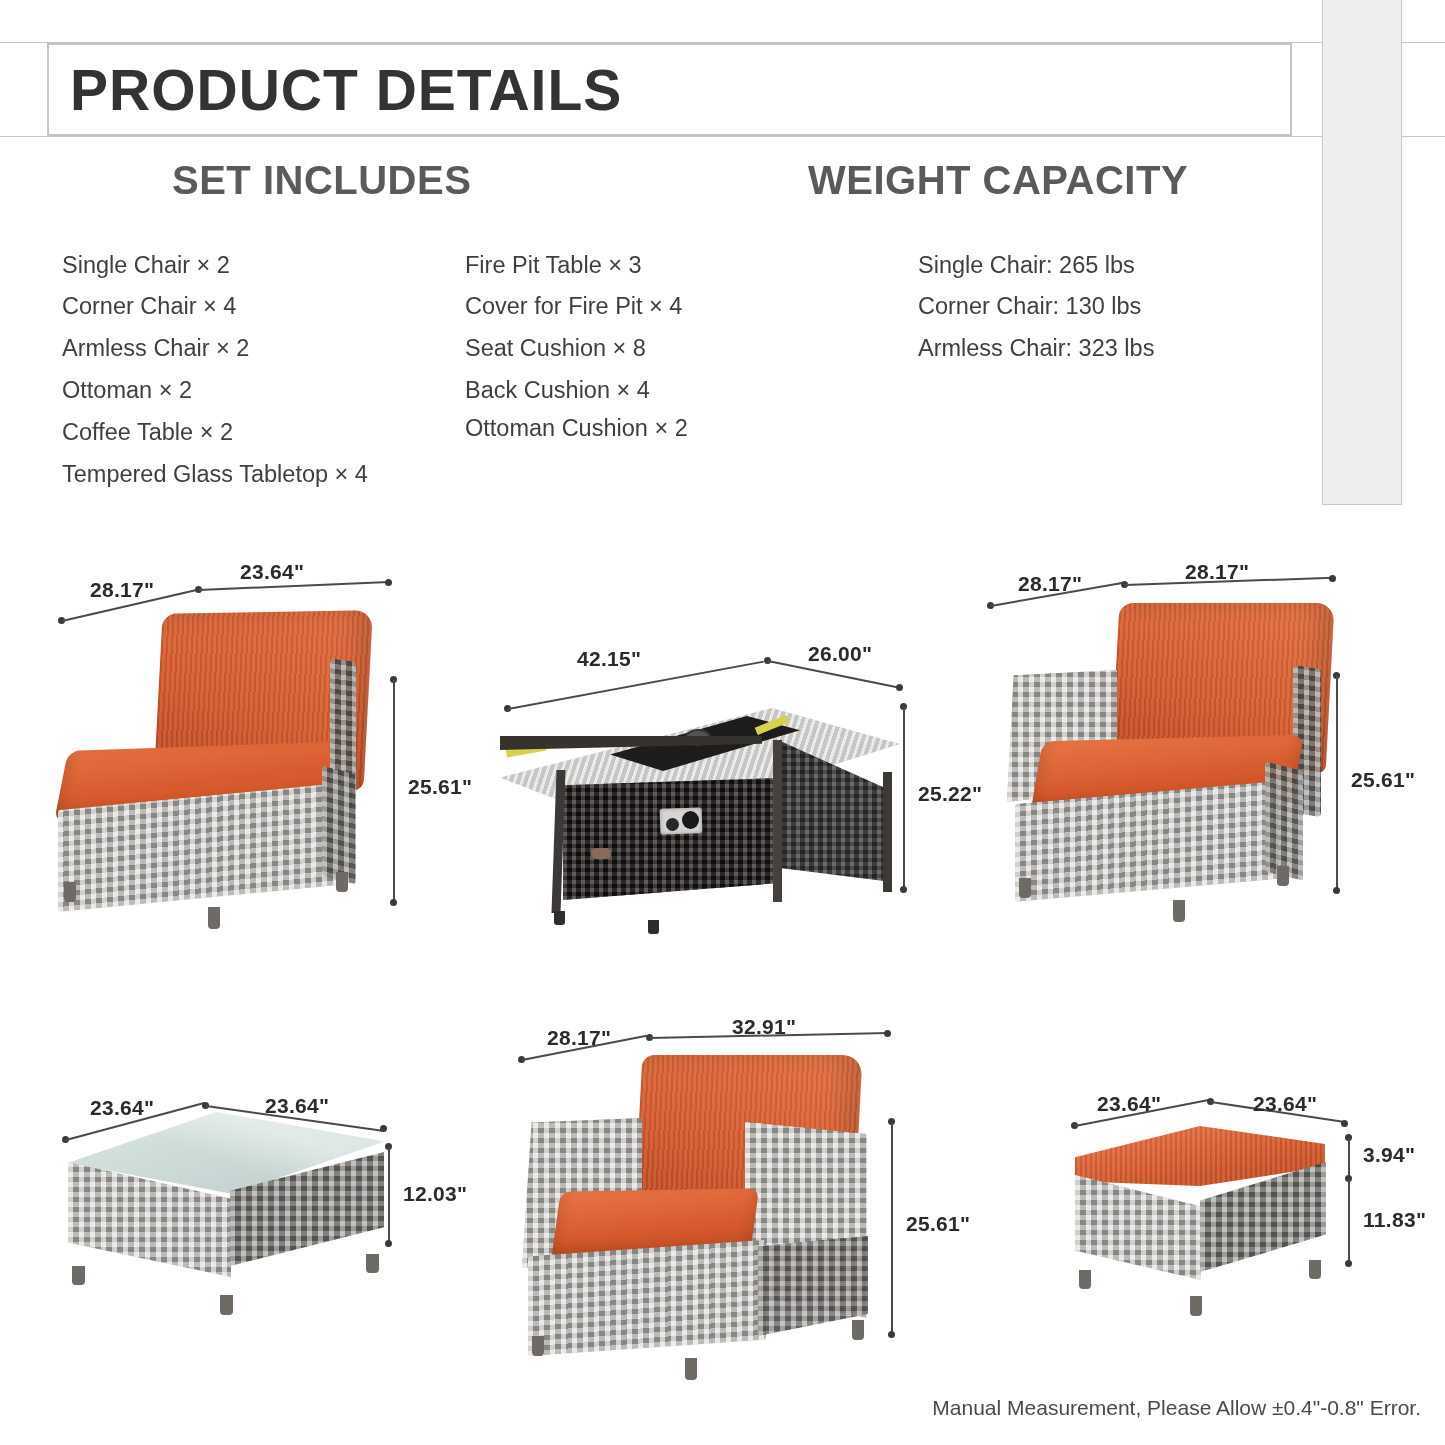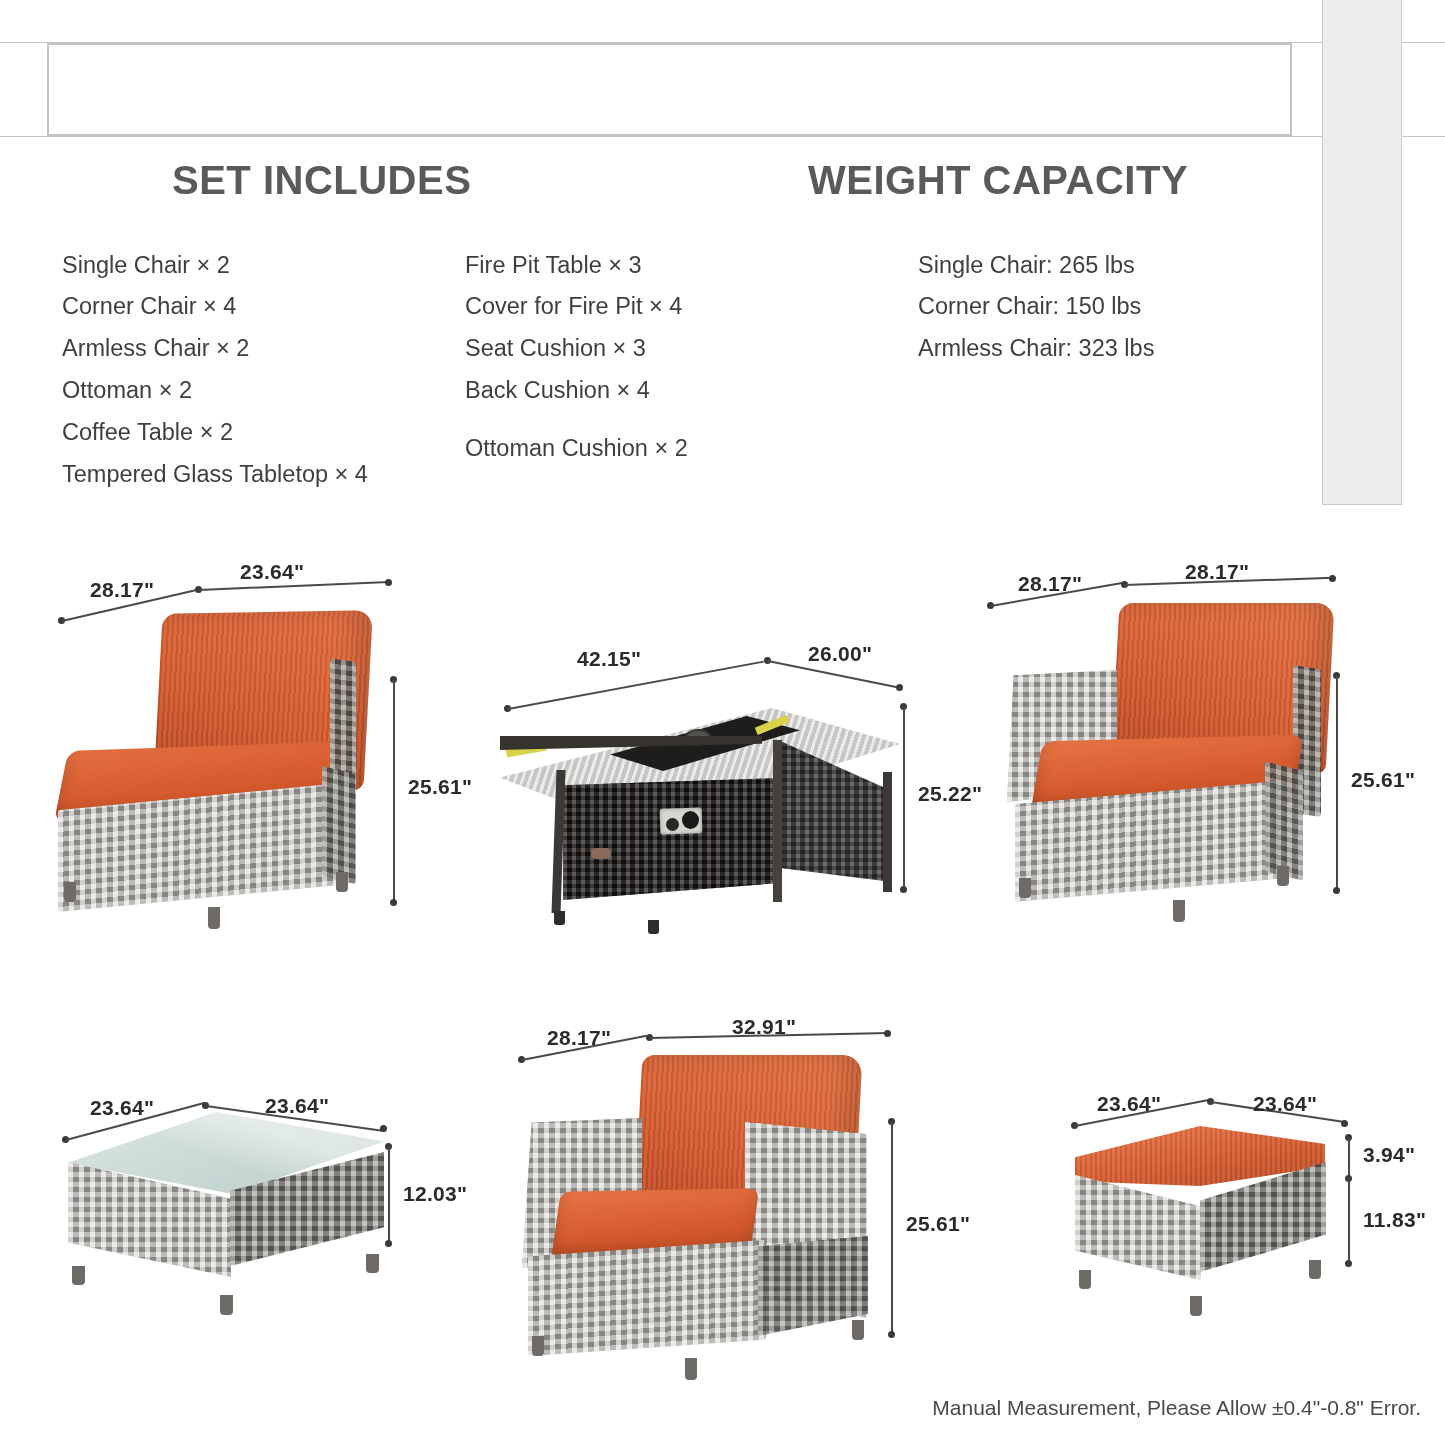--- a/index.html
+++ b/index.html
@@ -74,39 +74,40 @@
 <body>
 
 <div class="stage">
 
   <div class="hline a"></div>
   <div class="hline b"></div>
   <div class="deco-band"></div>
   <div class="deco-band-bottom"></div>
 
   <div class="title-box"></div>
+  <div class="title-text">PRODUCT DETAILS</div>
 
   <div class="sec-head weight">WEIGHT CAPACITY</div>
   <div class="sec-head set">SET INCLUDES</div>
 
   <div class="li col-a" style="top:252px">Single Chair × 2</div>
   <div class="li col-a" style="top:293px">Corner Chair × 4</div>
   <div class="li col-a" style="top:335px">Armless Chair × 2</div>
   <div class="li col-a" style="top:377px">Ottoman × 2</div>
   <div class="li col-a" style="top:419px">Coffee Table × 2</div>
   <div class="li col-a" style="top:461px">Tempered Glass Tabletop × 4</div>
 
   <div class="li col-b" style="top:252px">Fire Pit Table × 3</div>
   <div class="li col-b" style="top:293px">Cover for Fire Pit × 4</div>
-  <div class="li col-b" style="top:335px">Seat Cushion × 3</div>
+  <div class="li col-b" style="top:335px">Seat Cushion × 8</div>
   <div class="li col-b" style="top:377px">Back Cushion × 4</div>
-  <div class="li col-b" style="top:435px">Ottoman Cushion × 2</div>
+  <div class="li col-b" style="top:415px">Ottoman Cushion × 2</div>
 
   <div class="li col-c" style="top:252px">Single Chair: 265 lbs</div>
-  <div class="li col-c" style="top:293px">Corner Chair: 150 lbs</div>
+  <div class="li col-c" style="top:293px">Corner Chair: 130 lbs</div>
   <div class="li col-c" style="top:335px">Armless Chair: 323 lbs</div>
 
   <div class="fig" style="left:40px;top:560px;width:420px;height:400px;">
 
     <div class="dot" style="left:18px;top:57px;"></div>
     <div class="diag" style="left:22px;top:60px;width:137px;transform:rotate(-13deg);"></div>
     <div class="dot" style="left:155px;top:26px;"></div>
     <div class="dimlabel" style="left:50px;top:18px;">28.17"</div>
 
     <div class="diag" style="left:159px;top:29px;width:190px;transform:rotate(-2.4deg);"></div>

